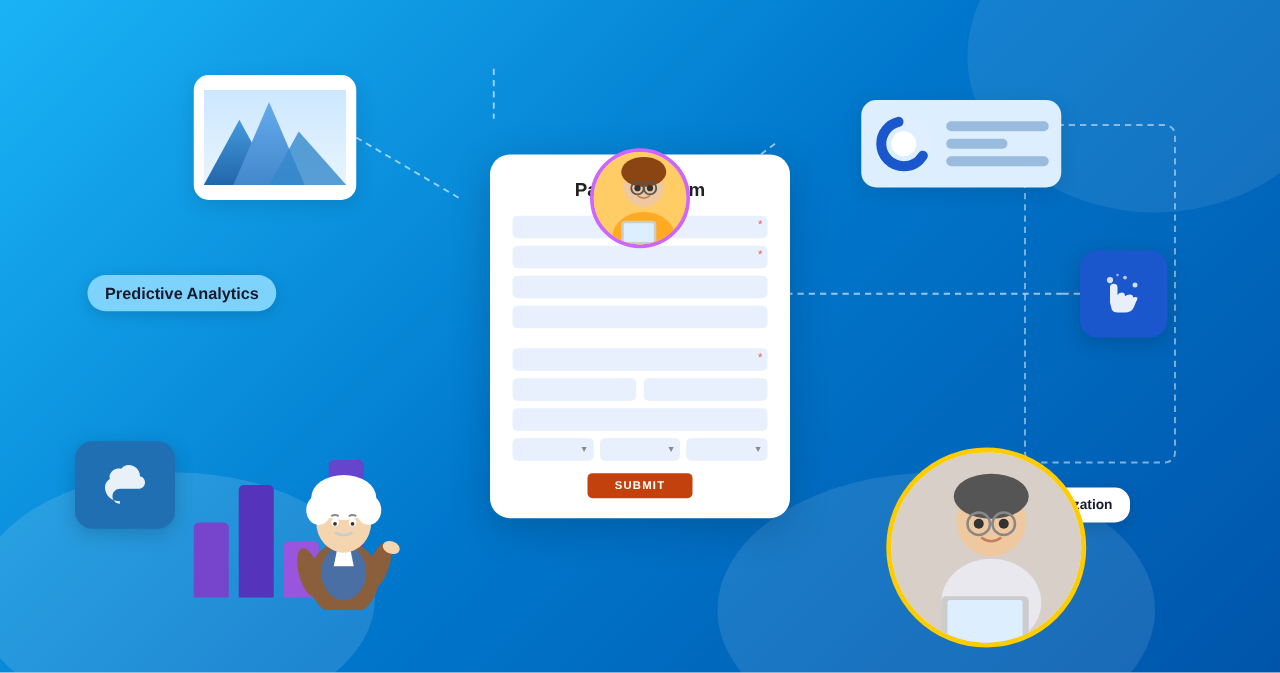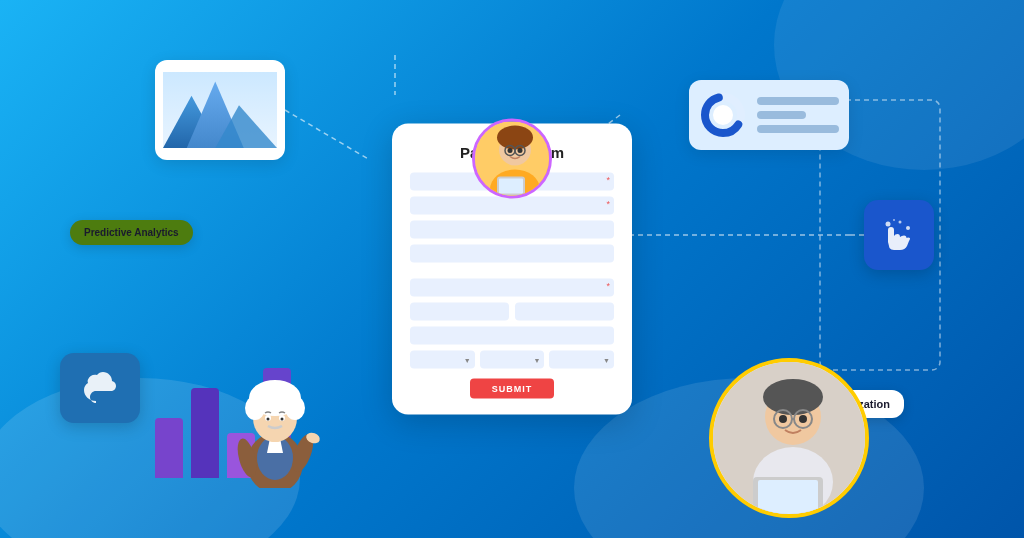--- a/index.html
+++ b/index.html
@@ -106,21 +106,21 @@
       justify-content: flex-end;
       padding-right: 4px;
     }
     .dropdown-arrow {
       font-size: 7px;
       color: #888;
     }
     .submit-btn {
       display: block;
       margin: 0 auto;
-      background: #ef4444;
+      background: #c2410c;
       color: white;
       border: none;
       border-radius: 4px;
       padding: 5px 22px;
       font-size: 9px;
       font-weight: 700;
       letter-spacing: 1px;
       cursor: pointer;
     }
 
@@ -169,24 +169,24 @@
     .chart-svg {
       width: 100%;
       height: 100%;
     }
 
     
     .predictive-label {
       position: absolute;
       top: 220px;
       left: 70px;
-      background: #4d7c0f;
+      background: #7dd3fc;
       border-radius: 20px;
       padding: 7px 14px;
-      font-size: 10px;
+      font-size: 13px;
       font-weight: 600;
       color: #1a1a2e;
       box-shadow: 0 3px 12px rgba(0,0,0,0.15);
       z-index: 8;
       white-space: nowrap;
     }
 
     
     .salesforce-card {
       position: absolute;

